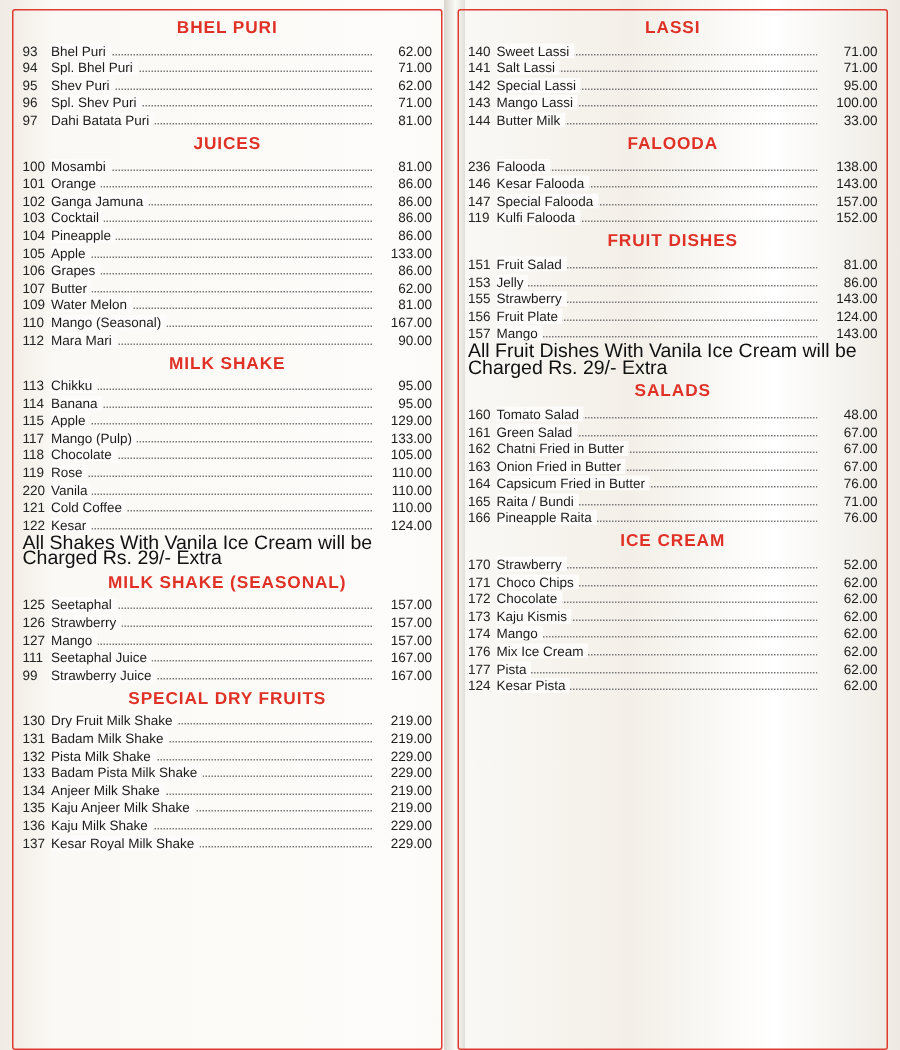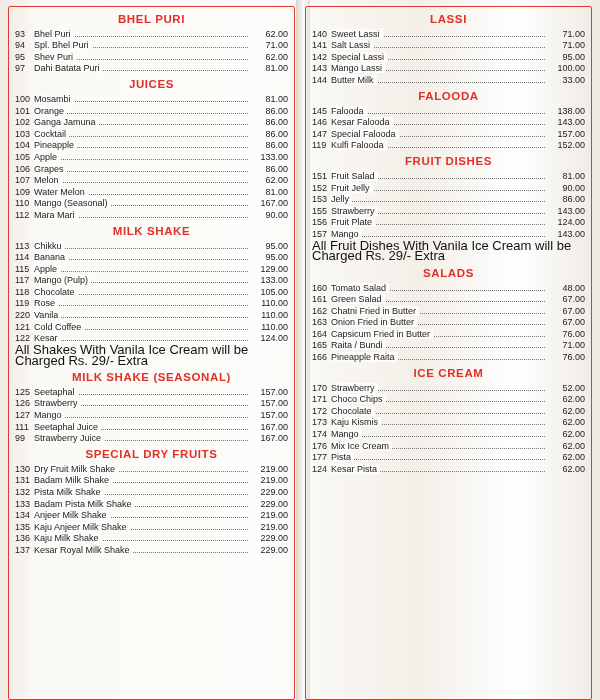--- a/index.html
+++ b/index.html
@@ -95,20 +95,25 @@
                 <td class="num">94</td>
                 <td class="name"><span class="dots"></span><span class="nm">Spl. Bhel Puri</span></td>
                 <td class="price">71.00</td>
               </tr>
               <tr>
                 <td class="num">95</td>
                 <td class="name"><span class="dots"></span><span class="nm">Shev Puri</span></td>
                 <td class="price">62.00</td>
               </tr>
               <tr>
+                <td class="num">96</td>
+                <td class="name"><span class="dots"></span><span class="nm">Spl. Shev Puri</span></td>
+                <td class="price">71.00</td>
+              </tr>
+              <tr>
                 <td class="num">97</td>
                 <td class="name"><span class="dots"></span><span class="nm">Dahi Batata Puri</span></td>
                 <td class="price">81.00</td>
               </tr>
             </tbody>
           </table>
           <div class="sect-title">JUICES</div>
           <table>
             <tbody>
               <tr>
@@ -141,21 +146,21 @@
                 <td class="name"><span class="dots"></span><span class="nm">Apple</span></td>
                 <td class="price">133.00</td>
               </tr>
               <tr>
                 <td class="num">106</td>
                 <td class="name"><span class="dots"></span><span class="nm">Grapes</span></td>
                 <td class="price">86.00</td>
               </tr>
               <tr>
                 <td class="num">107</td>
-                <td class="name"><span class="dots"></span><span class="nm">Melon</span></td>
+                <td class="name"><span class="dots"></span><span class="nm">Butter</span></td>
                 <td class="price">62.00</td>
               </tr>
               <tr>
                 <td class="num">109</td>
                 <td class="name"><span class="dots"></span><span class="nm">Water Melon</span></td>
                 <td class="price">81.00</td>
               </tr>
               <tr>
                 <td class="num">110</td>
                 <td class="name"><span class="dots"></span><span class="nm">Mango (Seasonal)</span></td>
@@ -325,21 +330,21 @@
                 <td class="num">144</td>
                 <td class="name"><span class="dots"></span><span class="nm">Butter Milk</span></td>
                 <td class="price">33.00</td>
               </tr>
             </tbody>
           </table>
           <div class="sect-title">FALOODA</div>
           <table>
             <tbody>
               <tr>
-                <td class="num">145</td>
+                <td class="num">236</td>
                 <td class="name"><span class="dots"></span><span class="nm">Falooda</span></td>
                 <td class="price">138.00</td>
               </tr>
               <tr>
                 <td class="num">146</td>
                 <td class="name"><span class="dots"></span><span class="nm">Kesar Falooda</span></td>
                 <td class="price">143.00</td>
               </tr>
               <tr>
                 <td class="num">147</td>
@@ -353,25 +358,20 @@
               </tr>
             </tbody>
           </table>
           <div class="sect-title">FRUIT DISHES</div>
           <table>
             <tbody>
               <tr>
                 <td class="num">151</td>
                 <td class="name"><span class="dots"></span><span class="nm">Fruit Salad</span></td>
                 <td class="price">81.00</td>
-              </tr>
-              <tr>
-                <td class="num">152</td>
-                <td class="name"><span class="dots"></span><span class="nm">Fruit Jelly</span></td>
-                <td class="price">90.00</td>
               </tr>
               <tr>
                 <td class="num">153</td>
                 <td class="name"><span class="dots"></span><span class="nm">Jelly</span></td>
                 <td class="price">86.00</td>
               </tr>
               <tr>
                 <td class="num">155</td>
                 <td class="name"><span class="dots"></span><span class="nm">Strawberry</span></td>
                 <td class="price">143.00</td>

